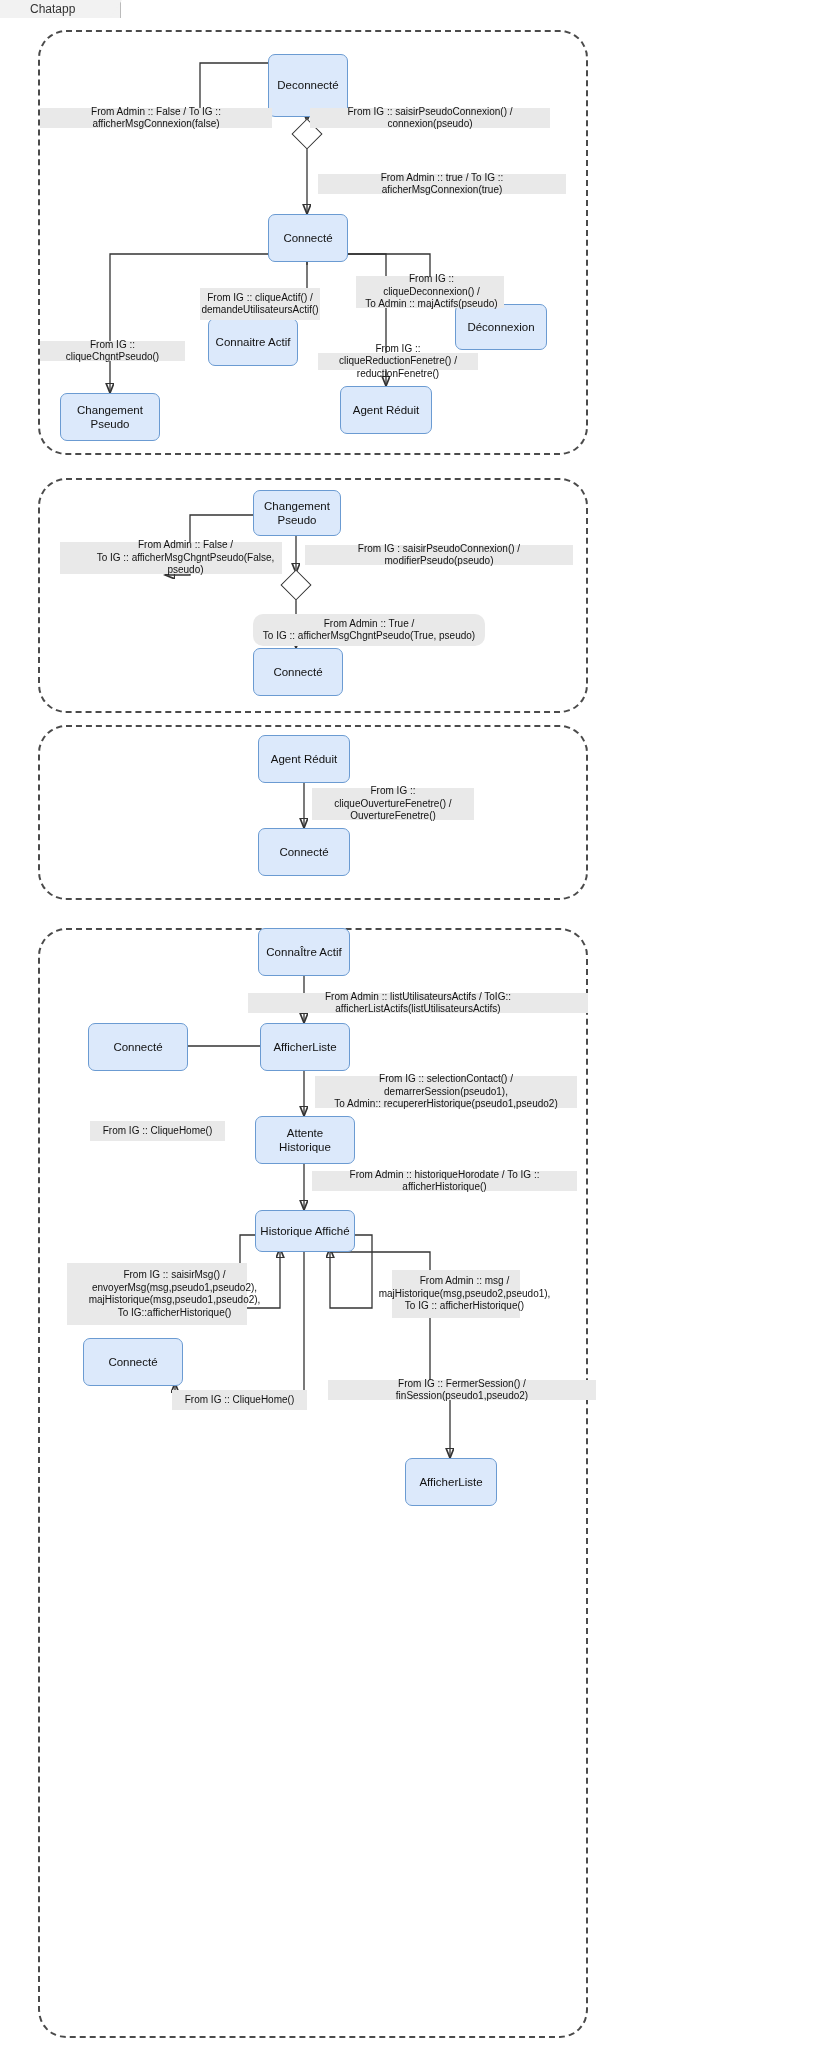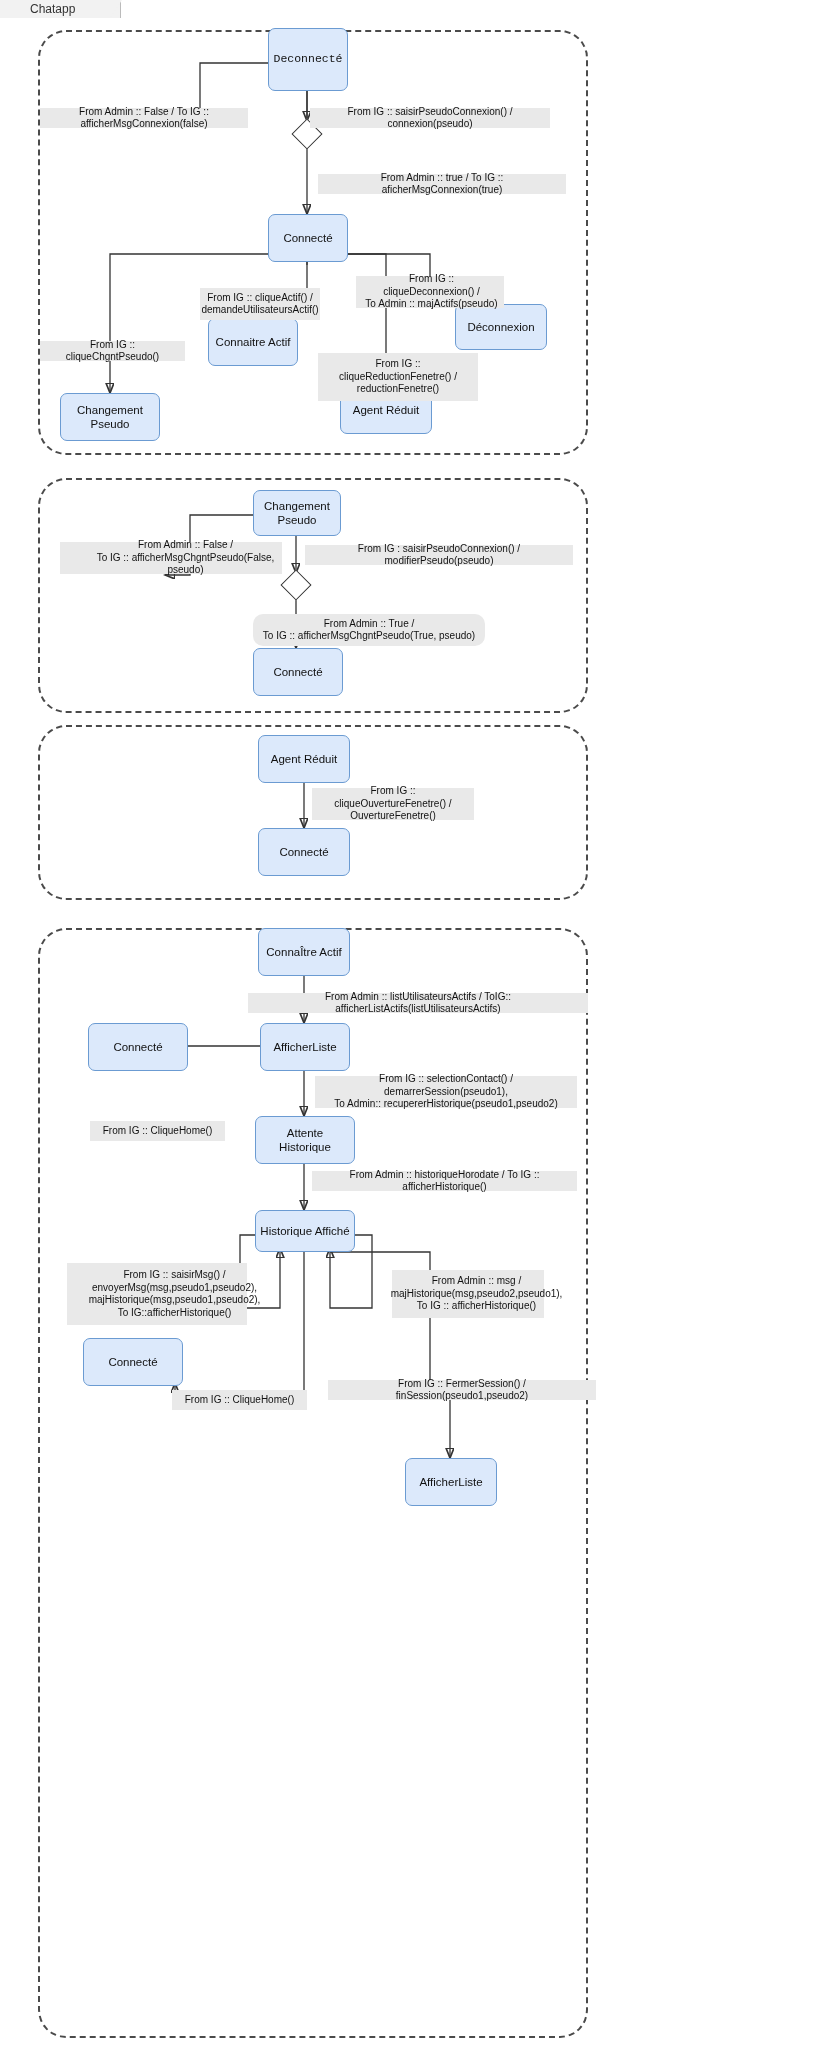--- a/index.html
+++ b/index.html
@@ -64,48 +64,48 @@
       <path d="M304,1146 L304,1192" marker-end="url(#arrow)"></path>
       <path d="M272,1217 L240,1217 L240,1290 L280,1290 L280,1230" marker-end="url(#arrow)"></path>
       <path d="M336,1217 L372,1217 L372,1290 L330,1290 L330,1230" marker-end="url(#arrow)"></path>
       <path d="M304,1234 L304,1390 L175,1390 L175,1365" marker-end="url(#arrow)"></path>
       <path d="M330,1234 L430,1234 L430,1380 L450,1380 L450,1440" marker-end="url(#arrow)"></path>
     </svg>
 
     <div class="diamond" style="left:296px;top:105px;"></div>
     <div class="diamond" style="left:285px;top:556px;"></div>
 
-    <div class="node" style="left:268px;top:10px;width:80px;height:63px;font-family:Liberation Mono, monospace;">
+    <div class="node" style="left:268px;top:36px;width:80px;height:63px;">
         <span>Deconnecté</span>
       </div>
     <div class="node" style="left:268px;top:196px;width:80px;height:48px;">
         <span>Connecté</span>
       </div>
     <div class="node" style="left:208px;top:300px;width:90px;height:48px;">
         <span>Connaitre Actif</span>
       </div>
     <div class="node" style="left:455px;top:286px;width:92px;height:46px;">
         <span>Déconnexion</span>
       </div>
     <div class="node" style="left:60px;top:375px;width:100px;height:48px;">
         <span>Changement Pseudo</span>
       </div>
     <div class="node" style="left:340px;top:368px;width:92px;height:48px;">
         <span>Agent Réduit</span>
       </div>
 
-    <div class="lbl" style="left:40px;top:90px;width:208px;height:20px;"><span>From Admin :: False  / To IG :: afficherMsgConnexion(false)</span></div>
+    <div class="lbl" style="left:40px;top:90px;width:232px;height:20px;"><span>From Admin :: False  / To IG :: afficherMsgConnexion(false)</span></div>
     <div class="lbl" style="left:310px;top:90px;width:240px;height:20px;"><span>From IG :: saisirPseudoConnexion() / connexion(pseudo)</span></div>
     <div class="lbl" style="left:318px;top:156px;width:248px;height:20px;"><span>From Admin :: true  / To IG :: aficherMsgConnexion(true)</span></div>
     <div class="lbl" style="left:200px;top:270px;width:120px;height:32px;"><span>From IG :: cliqueActif() /
 demandeUtilisateursActif()</span></div>
     <div class="lbl" style="left:356px;top:258px;width:148px;height:32px;padding-left:8px;"><span>From IG :: cliqueDeconnexion() /
 To Admin :: majActifs(pseudo)</span></div>
     <div class="lbl" style="left:40px;top:323px;width:145px;height:20px;"><span>From IG :: cliqueChgntPseudo()</span></div>
-    <div class="lbl" style="left:318px;top:335px;width:160px;height:48px;"><span>From IG :: cliqueReductionFenetre() /
+    <div class="lbl" style="left:318px;top:335px;width:160px;height:17px;"><span>From IG :: cliqueReductionFenetre() /
 reductionFenetre()</span></div>
 
     <div class="node" style="left:253px;top:472px;width:88px;height:46px;">
         <span>Changement Pseudo</span>
       </div>
     <div class="node" style="left:253px;top:630px;width:90px;height:48px;">
         <span>Connecté</span>
       </div>
 
     <div class="lbl" style="left:60px;top:524px;width:222px;height:32px;padding-left:34px;"><span>From Admin :: False /
@@ -148,20 +148,20 @@
 
     <div class="lbl" style="left:248px;top:975px;width:340px;height:20px;"><span>From Admin :: listUtilisateursActifs / ToIG:: afficherListActifs(listUtilisateursActifs)</span></div>
     <div class="lbl" style="left:315px;top:1058px;width:262px;height:32px;"><span>From IG :: selectionContact() / demarrerSession(pseudo1),
 To Admin:: recupererHistorique(pseudo1,pseudo2)</span></div>
     <div class="lbl" style="left:90px;top:1103px;width:135px;height:20px;"><span>From IG :: CliqueHome()</span></div>
     <div class="lbl" style="left:312px;top:1153px;width:265px;height:20px;"><span>From Admin :: historiqueHorodate / To IG :: afficherHistorique()</span></div>
     <div class="lbl" style="left:67px;top:1245px;width:180px;height:62px;padding-left:40px;"><span>From IG :: saisirMsg() /
 envoyerMsg(msg,pseudo1,pseudo2),
 majHistorique(msg,pseudo1,pseudo2),
 To IG::afficherHistorique()</span></div>
-    <div class="lbl" style="left:392px;top:1252px;width:152px;height:48px;padding-left:22px;"><span>From Admin ::  msg /
+    <div class="lbl" style="left:392px;top:1252px;width:128px;height:48px;padding-left:22px;"><span>From Admin ::  msg /
 majHistorique(msg,pseudo2,pseudo1),
 To IG :: afficherHistorique()</span></div>
     <div class="lbl" style="left:172px;top:1372px;width:135px;height:20px;"><span>From IG :: CliqueHome()</span></div>
     <div class="lbl" style="left:328px;top:1362px;width:268px;height:20px;text-align:center;"><span>From IG :: FermerSession() / finSession(pseudo1,pseudo2)</span></div>
 
   </div>
 </div>
 
 </body></html>

